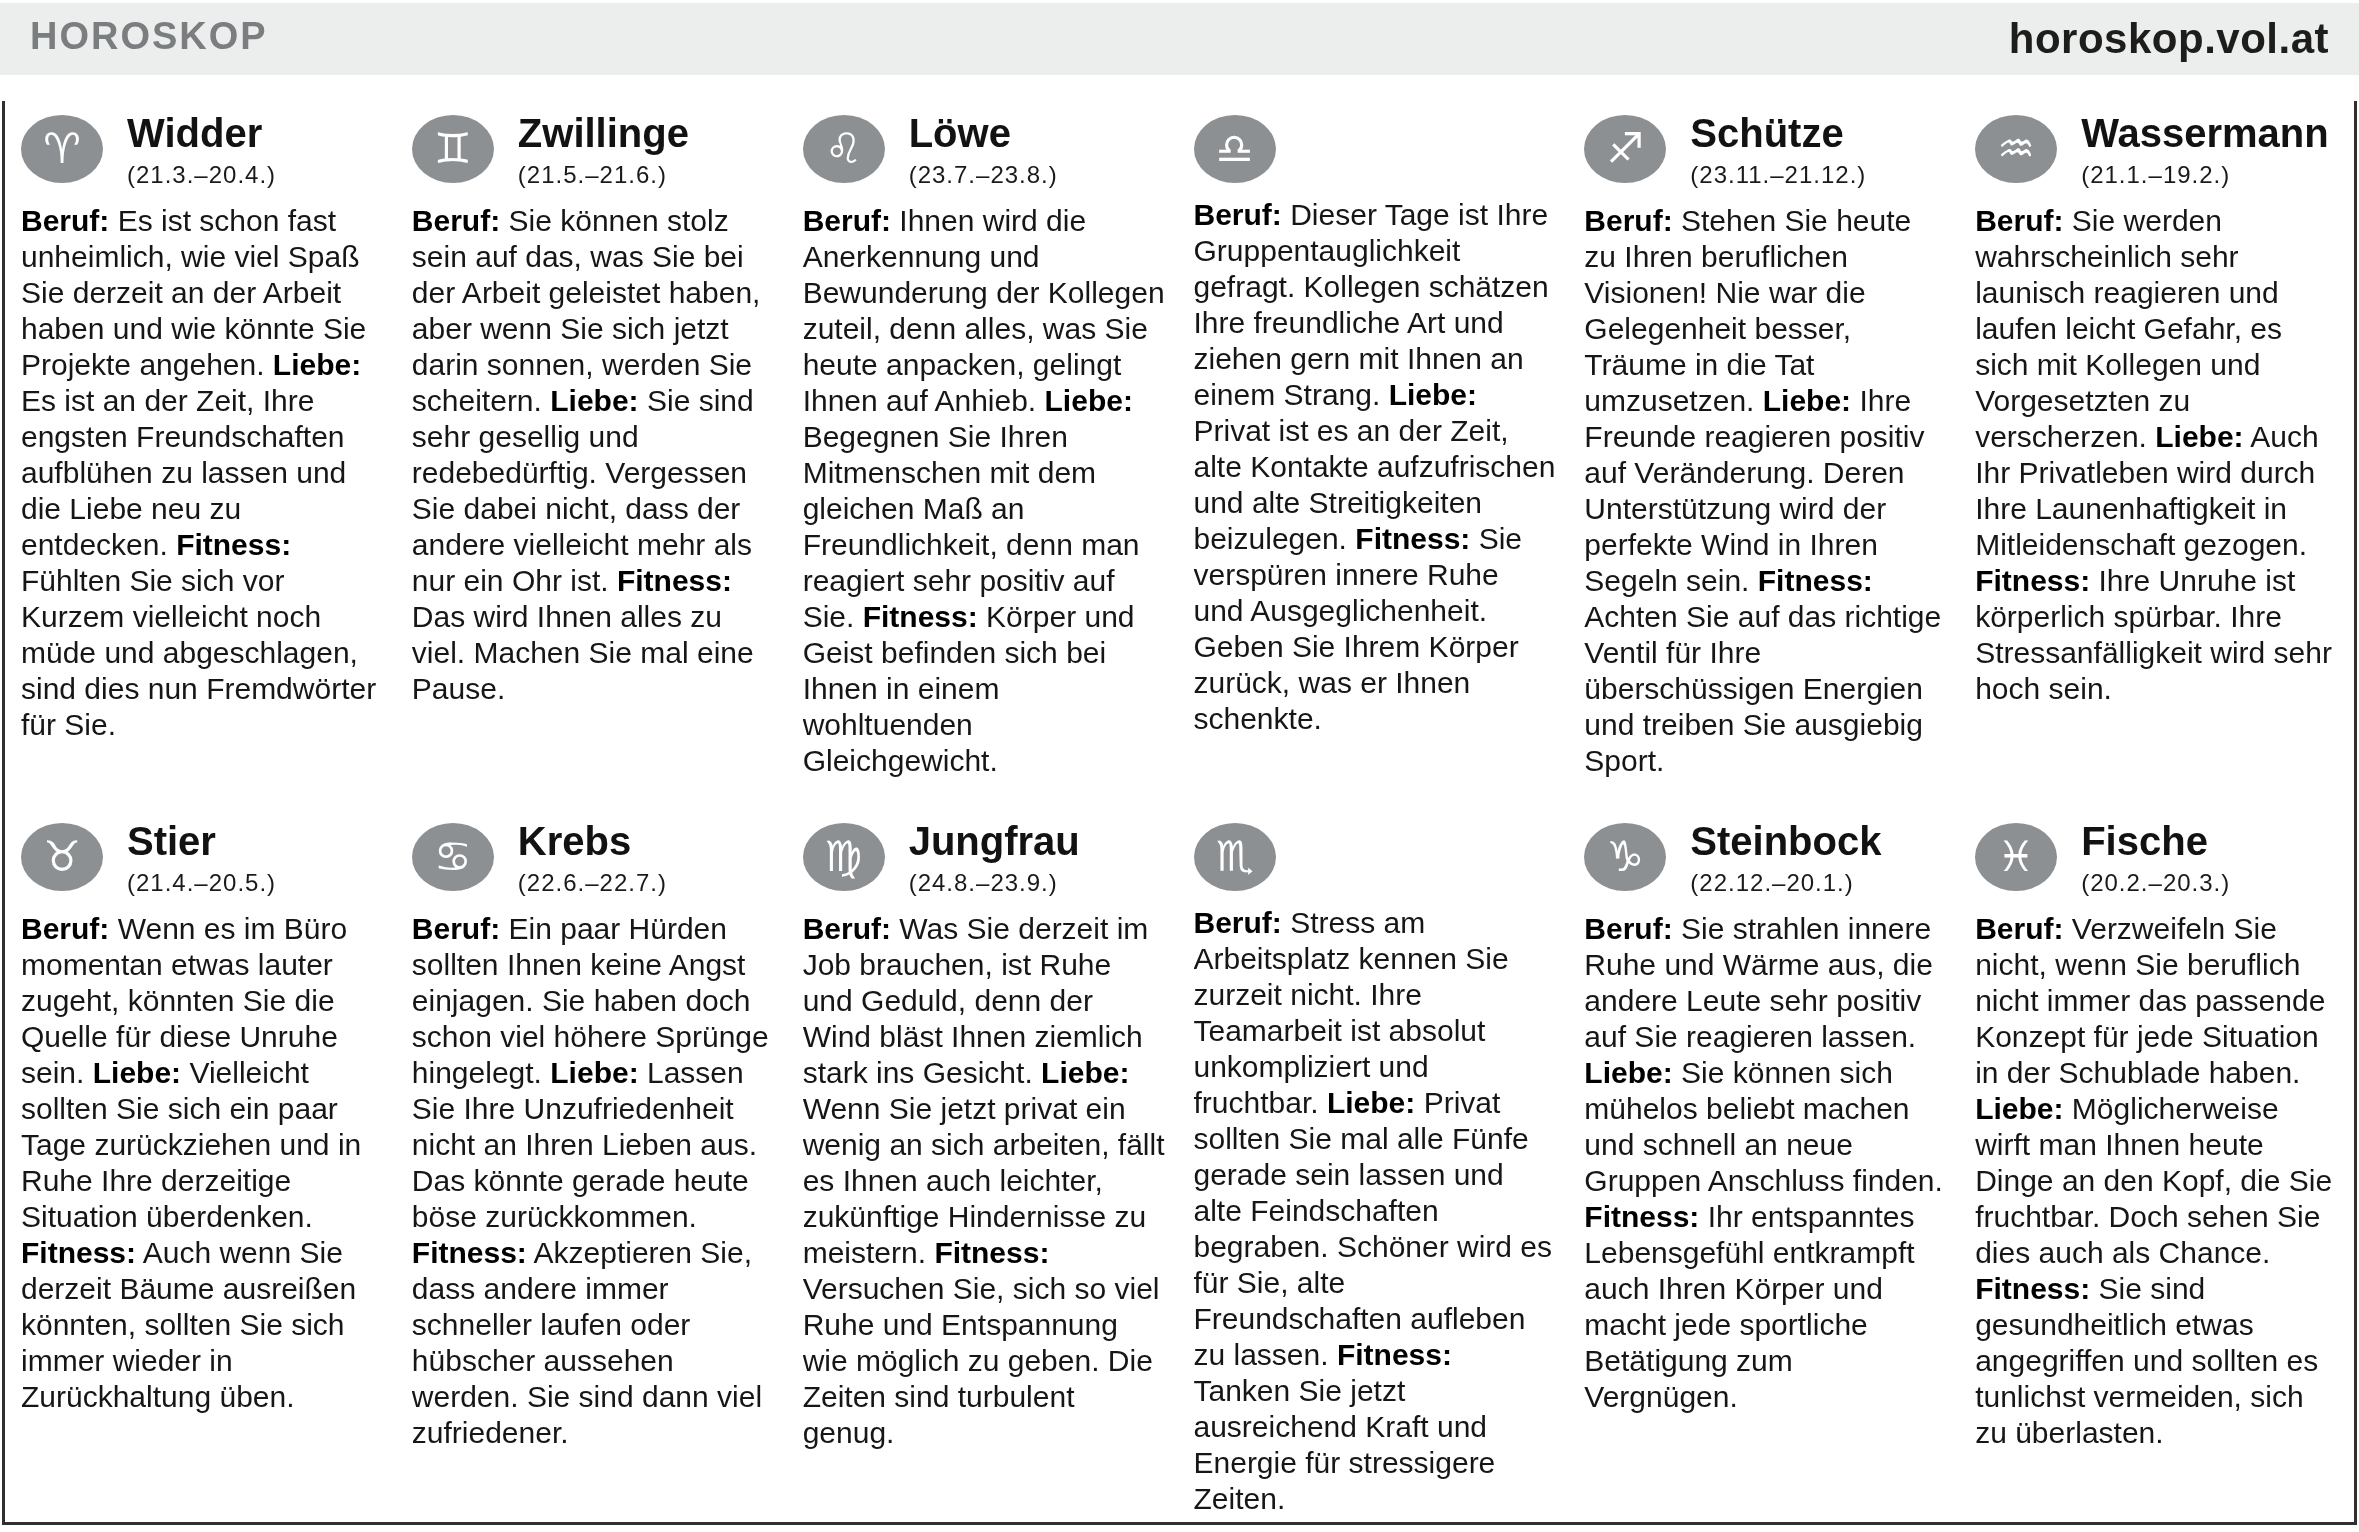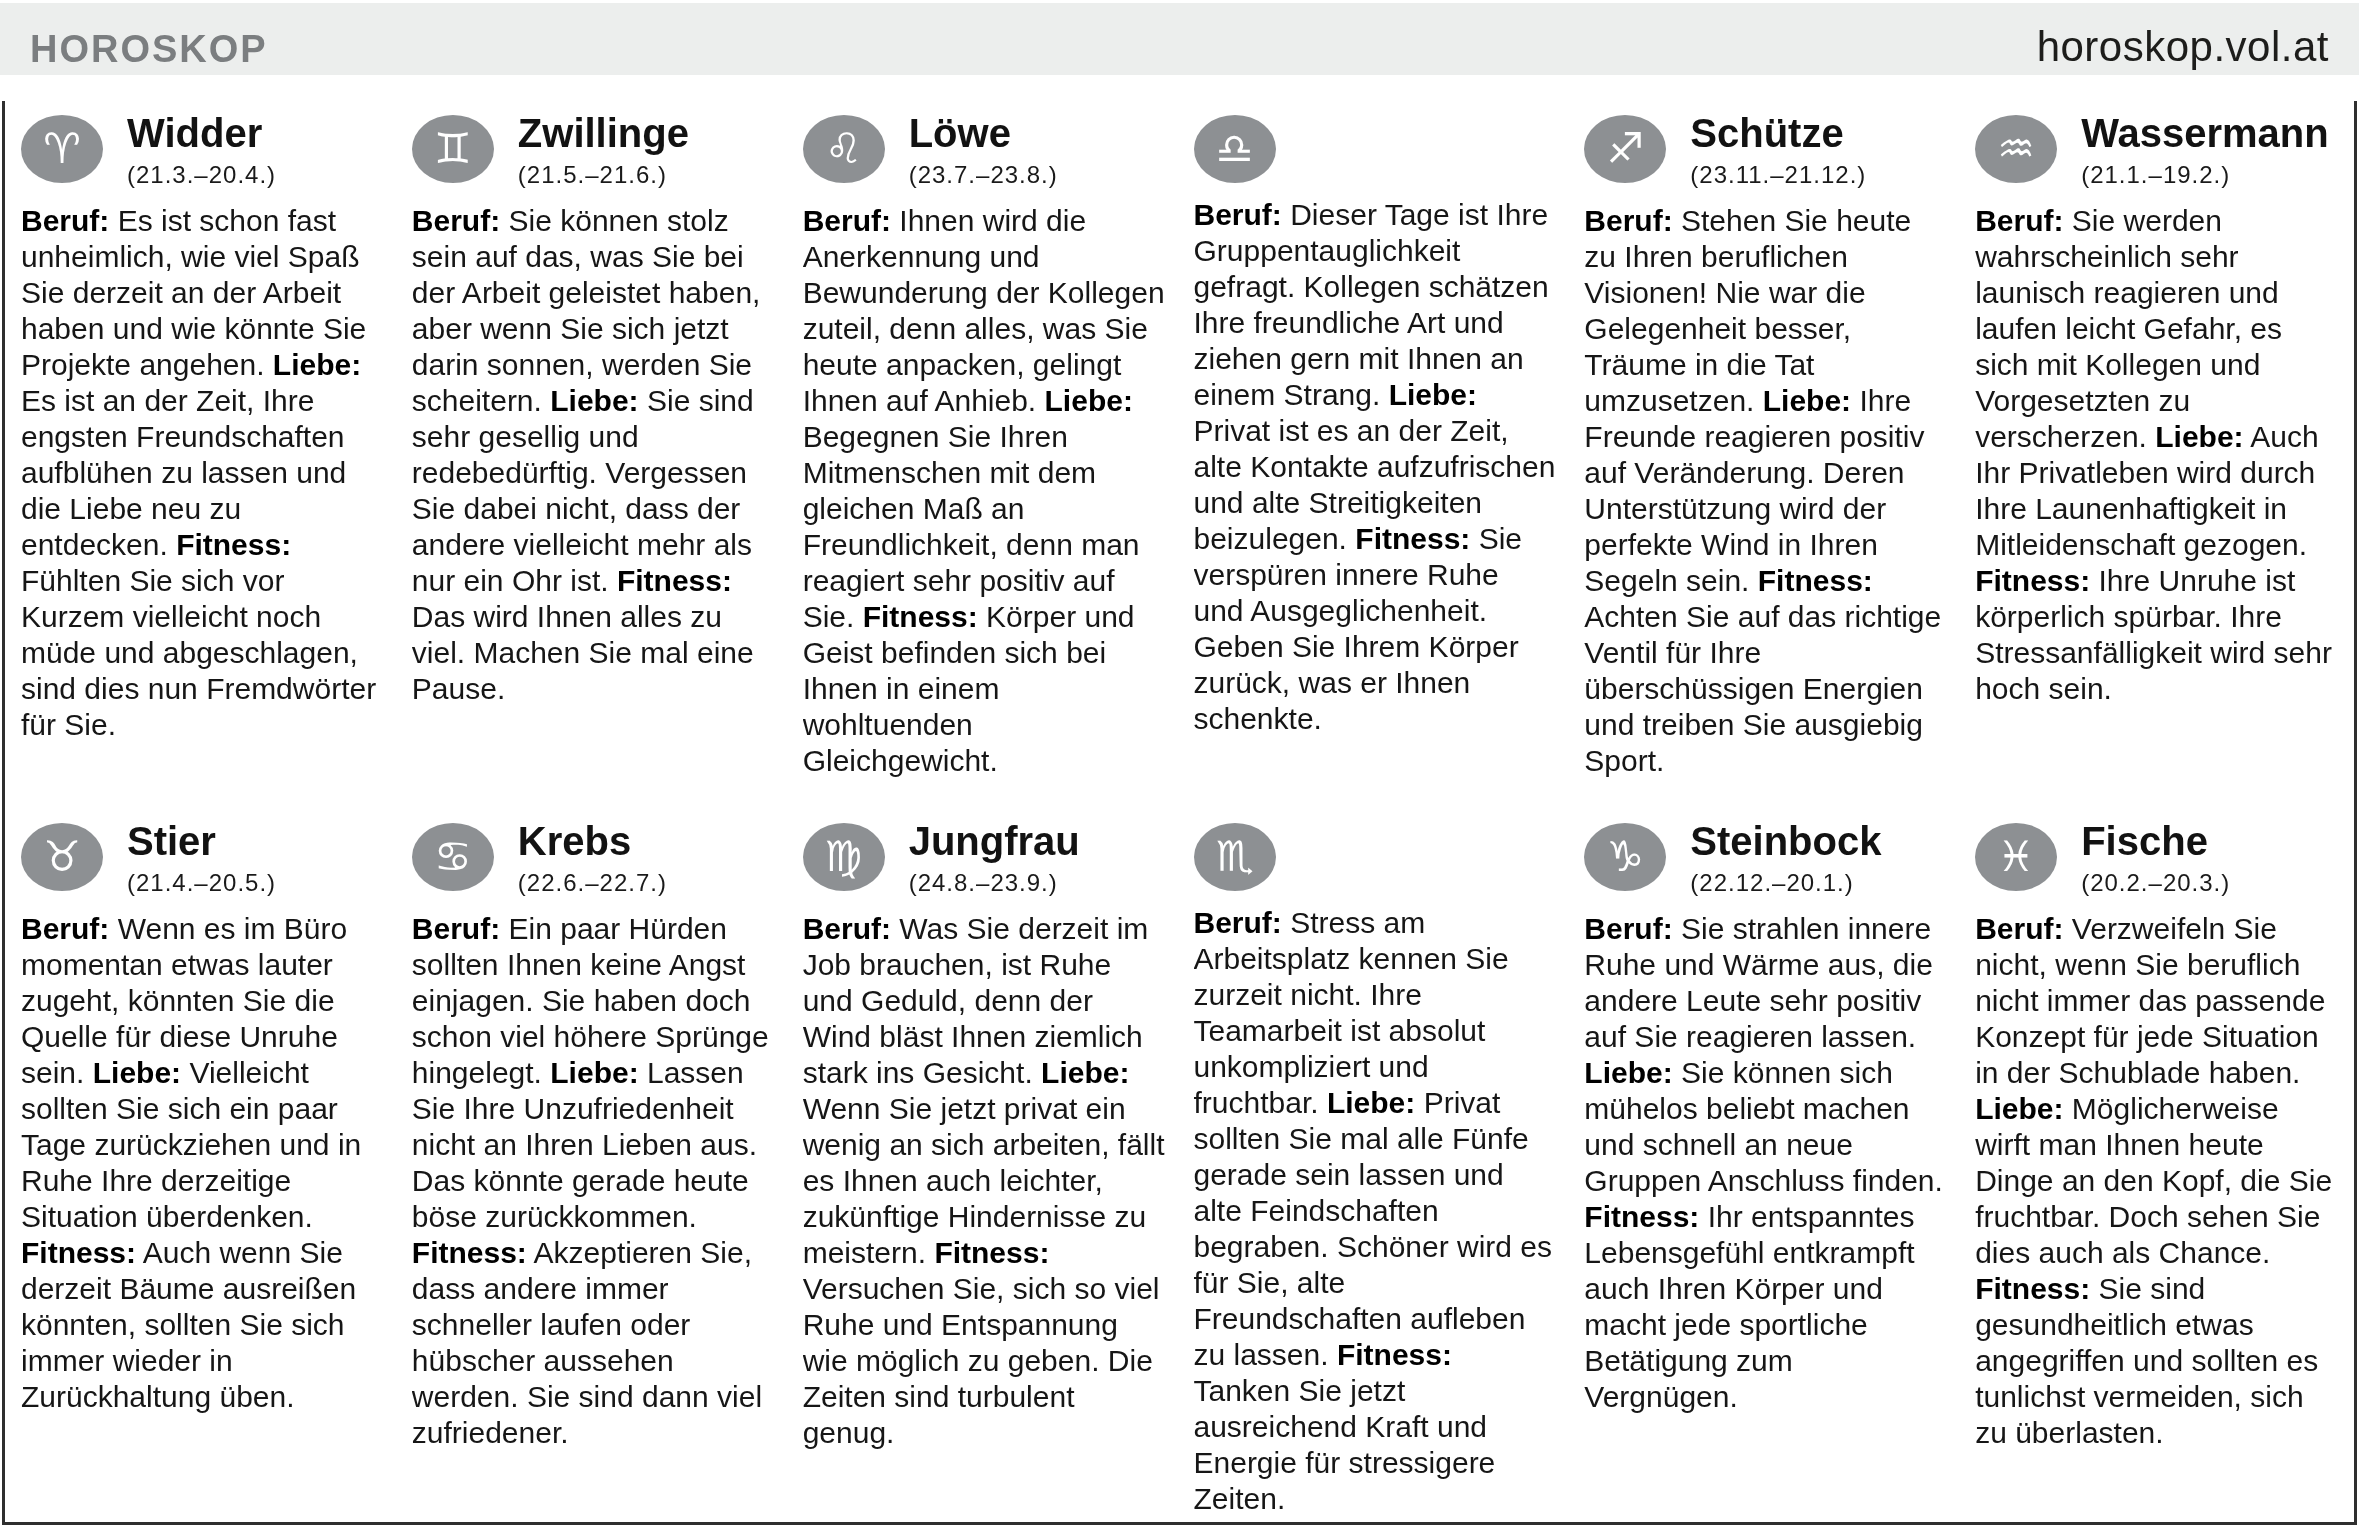--- a/index.html
+++ b/index.html
@@ -1,22 +1,22 @@
 <!DOCTYPE html>
 <html lang="de"><head>
 <meta charset="utf-8">
 <style>
   * { box-sizing: border-box; margin: 0; padding: 0; }
   html, body { width: 2359px; height: 1532px; overflow: hidden; background: #ffffff;
                font-family: "Liberation Sans", sans-serif; }
   .masthead { margin-top: 3px; height: 72px; background: #eceeed;
-              display: flex; align-items: flex-end; justify-content: space-between;
-              padding: 4px 30px; }
+              display: flex; align-items: flex-start; justify-content: space-between;
+              padding: 12px 30px; }
   .masthead-title { font-size: 38px; font-weight: bold; color: #7b7e80; letter-spacing: 2px; }
-  .masthead-site { font-size: 42px; font-weight: normal; color: #1d1d1b; letter-spacing: 0.5px; }
+  .masthead-site { font-size: 42px; font-weight: bold; color: #1d1d1b; letter-spacing: 0.5px; }
   .content { margin: 26px 2px 0 2px; height: 1424px;
              border-left: 3px solid #2f2f2f; border-right: 3px solid #2f2f2f; border-bottom: 3px solid #2f2f2f;
              padding: 10px 16px 8px 16px;
              display: grid; grid-template-columns: repeat(6, 1fr);
              column-gap: 28px; row-gap: 40px; align-content: start; }
   .cell { overflow: hidden; }
   .cell-head { display: flex; align-items: flex-start; gap: 24px; margin-bottom: 14px; }
   .zodiac-icon { flex: 0 0 auto; width: 82px; height: 68px; margin-top: 4px;
                  background: #8d9093; border-radius: 50%;
                  display: flex; align-items: center; justify-content: center;

